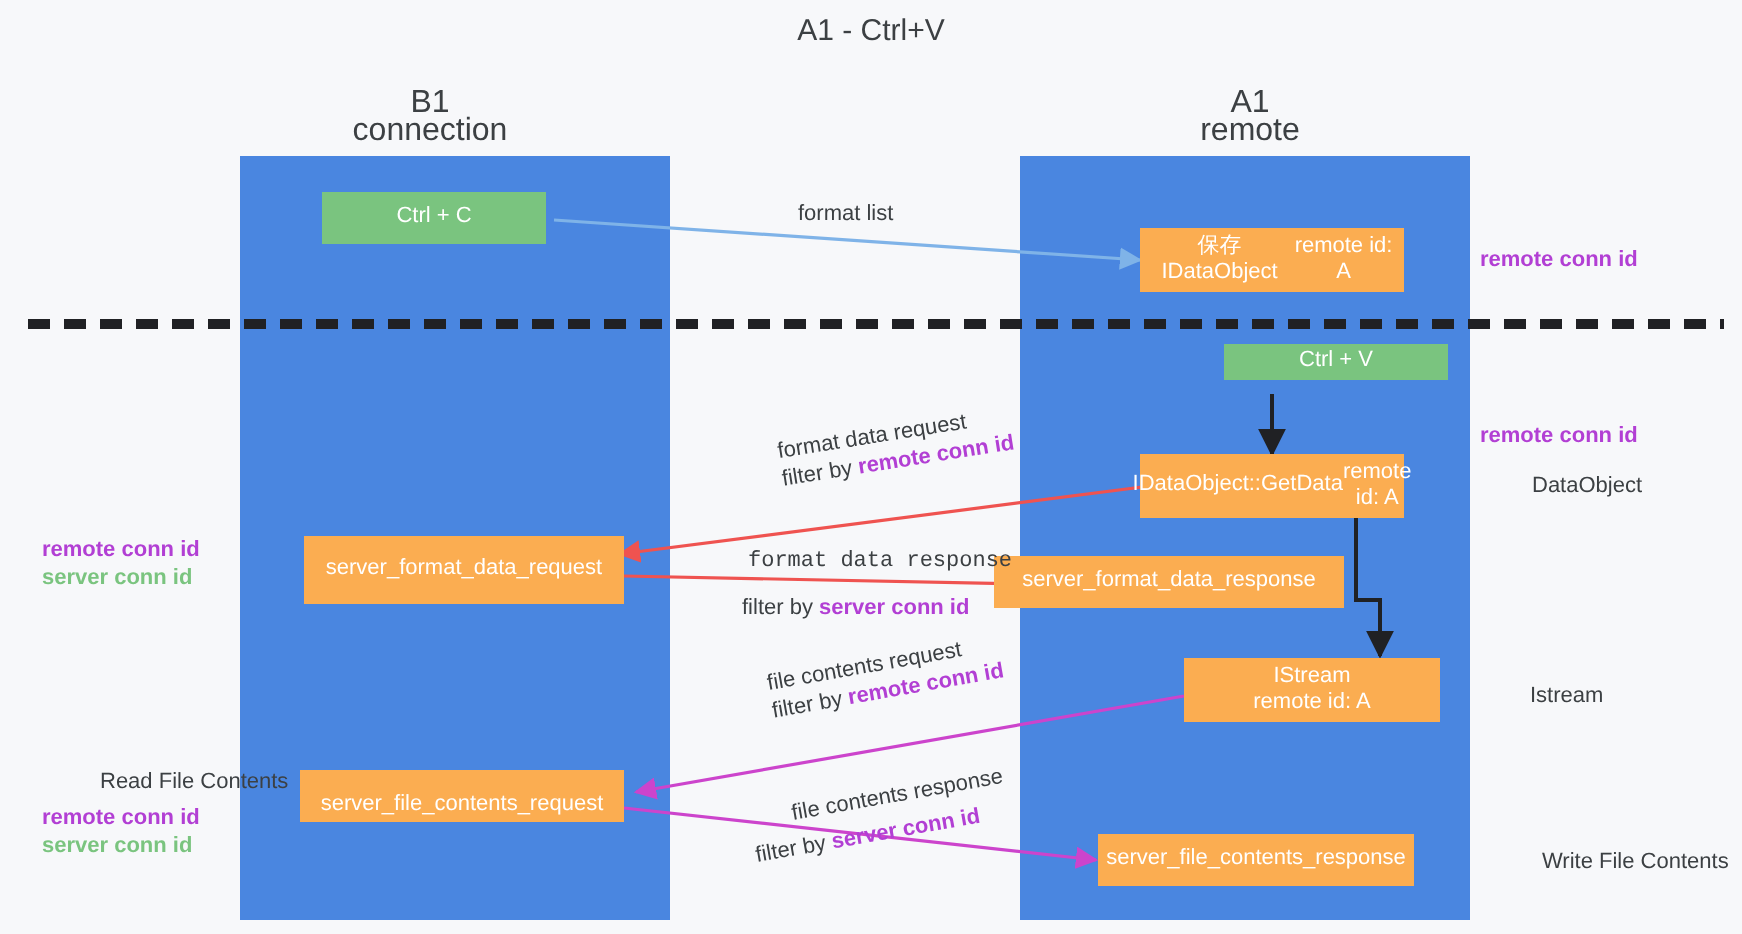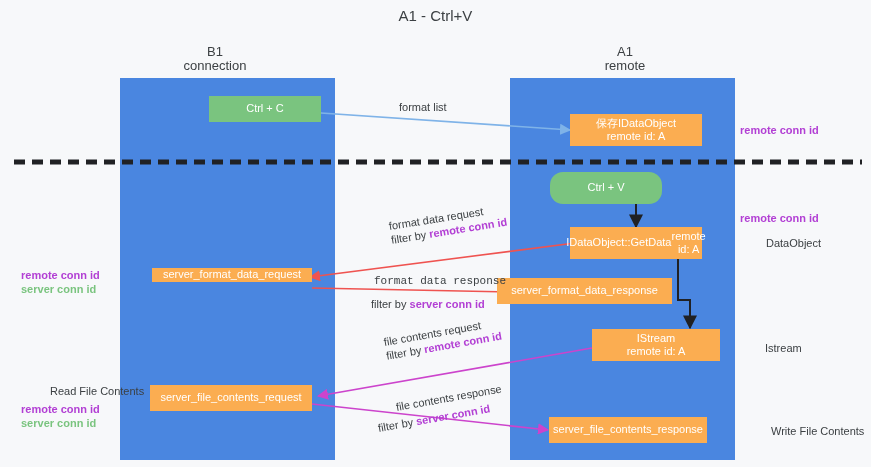--- a/index.html
+++ b/index.html
@@ -15,21 +15,21 @@
   .abs{position:absolute;}
 
   
   .title{
     left:0;right:0;top:6px;text-align:center;
     font-size:15px;line-height:19px;color:#3c4043;
   }
 
   
   .lane-head{
-    text-align:center;font-size:13px;line-height:14px;color:#3c4043;
+    text-align:center;font-size:16px;line-height:14px;color:#3c4043;
   }
 
   
   .lane{background:#4a86e0;}
 
   
   .node{
     box-sizing:border-box;
     display:flex;align-items:center;justify-content:center;
     text-align:center;color:#ffffff;
@@ -105,52 +105,52 @@
 
     <line x1="312" y1="288" x2="511" y2="292" stroke="#ef5350" stroke-width="1.6" marker-end="url(#ah-red)"></line>
 
     <path d="M678,258 L678,300 L690,300 L690,328" stroke="#202124" stroke-width="2" fill="none" marker-end="url(#ah-black)"></path>
 
     <line x1="592" y1="348" x2="318" y2="396" stroke="#cc44cc" stroke-width="1.6" marker-end="url(#ah-mag)"></line>
 
     <line x1="312" y1="404" x2="548" y2="430" stroke="#cc44cc" stroke-width="1.6" marker-end="url(#ah-mag)"></line>
   </svg>
 
-  <div class="abs node green" style="left:161px;top:96px;width:112px;height:26px;margin-left:48px;">
+  <div class="abs node green" style="left:161px;top:96px;width:112px;height:26px;">
     <span>Ctrl + C</span>
   </div>
 
-  <div class="abs node orange" style="left:570px;top:114px;width:132px;height:32px;flex-direction:column;">
+  <div class="abs node orange" style="left:570px;top:114px;width:132px;height:32px;flex-direction:row;">
     <span class="two">保存IDataObject</span>
     <span class="two">remote id: A</span>
   </div>
 
-  <div class="abs node green" style="left:550px;top:172px;width:112px;height:32px;border-radius:13px;">
+  <div class="abs node green" style="left:612px;top:172px;width:112px;height:18px;">
     <span>Ctrl + V</span>
   </div>
 
   <div class="abs node orange" style="left:570px;top:227px;width:132px;height:32px;">
     <span class="two">IDataObject::GetData</span>
     <span class="two">remote id: A</span>
   </div>
 
-  <div class="abs node orange" style="left:152px;top:268px;width:160px;height:14px;">
+  <div class="abs node orange" style="left:152px;top:268px;width:160px;height:34px;">
     <span>server_format_data_request</span>
   </div>
 
   <div class="abs node orange" style="left:497px;top:278px;width:175px;height:26px;">
     <span>server_format_data_response</span>
   </div>
 
   <div class="abs node orange" style="left:592px;top:329px;width:128px;height:32px;flex-direction:column;">
     <span class="two">IStream</span>
     <span class="two">remote id: A</span>
   </div>
 
-  <div class="abs node orange" style="left:150px;top:385px;width:162px;height:26px;">
+  <div class="abs node orange" style="left:150px;top:385px;width:162px;height:26px;align-items:flex-end;">
     <span>server_file_contents_request</span>
   </div>
 
   <div class="abs node orange" style="left:549px;top:417px;width:158px;height:26px;">
     <span>server_file_contents_response</span>
   </div>
 
   <div class="abs edge-label" style="left:399px;top:100px;">
     <span>format list</span>
   </div>

